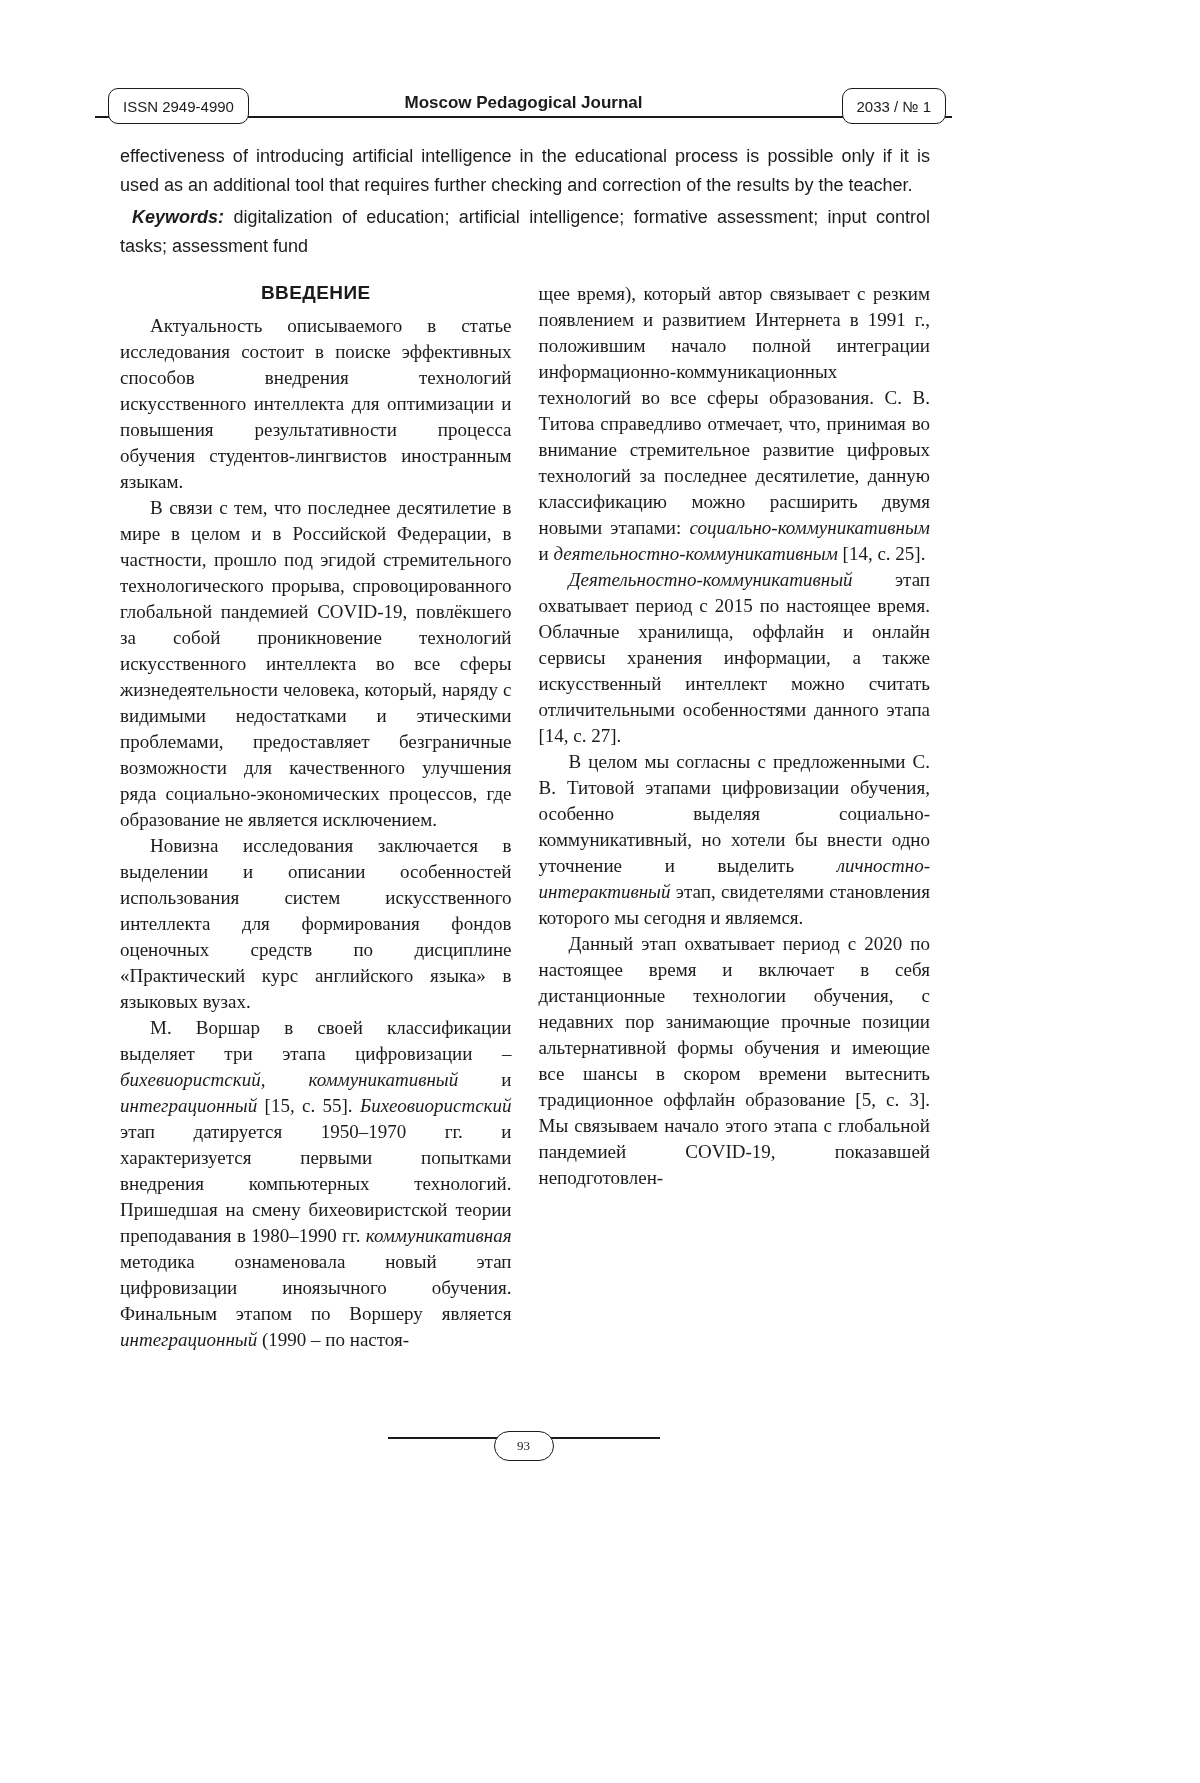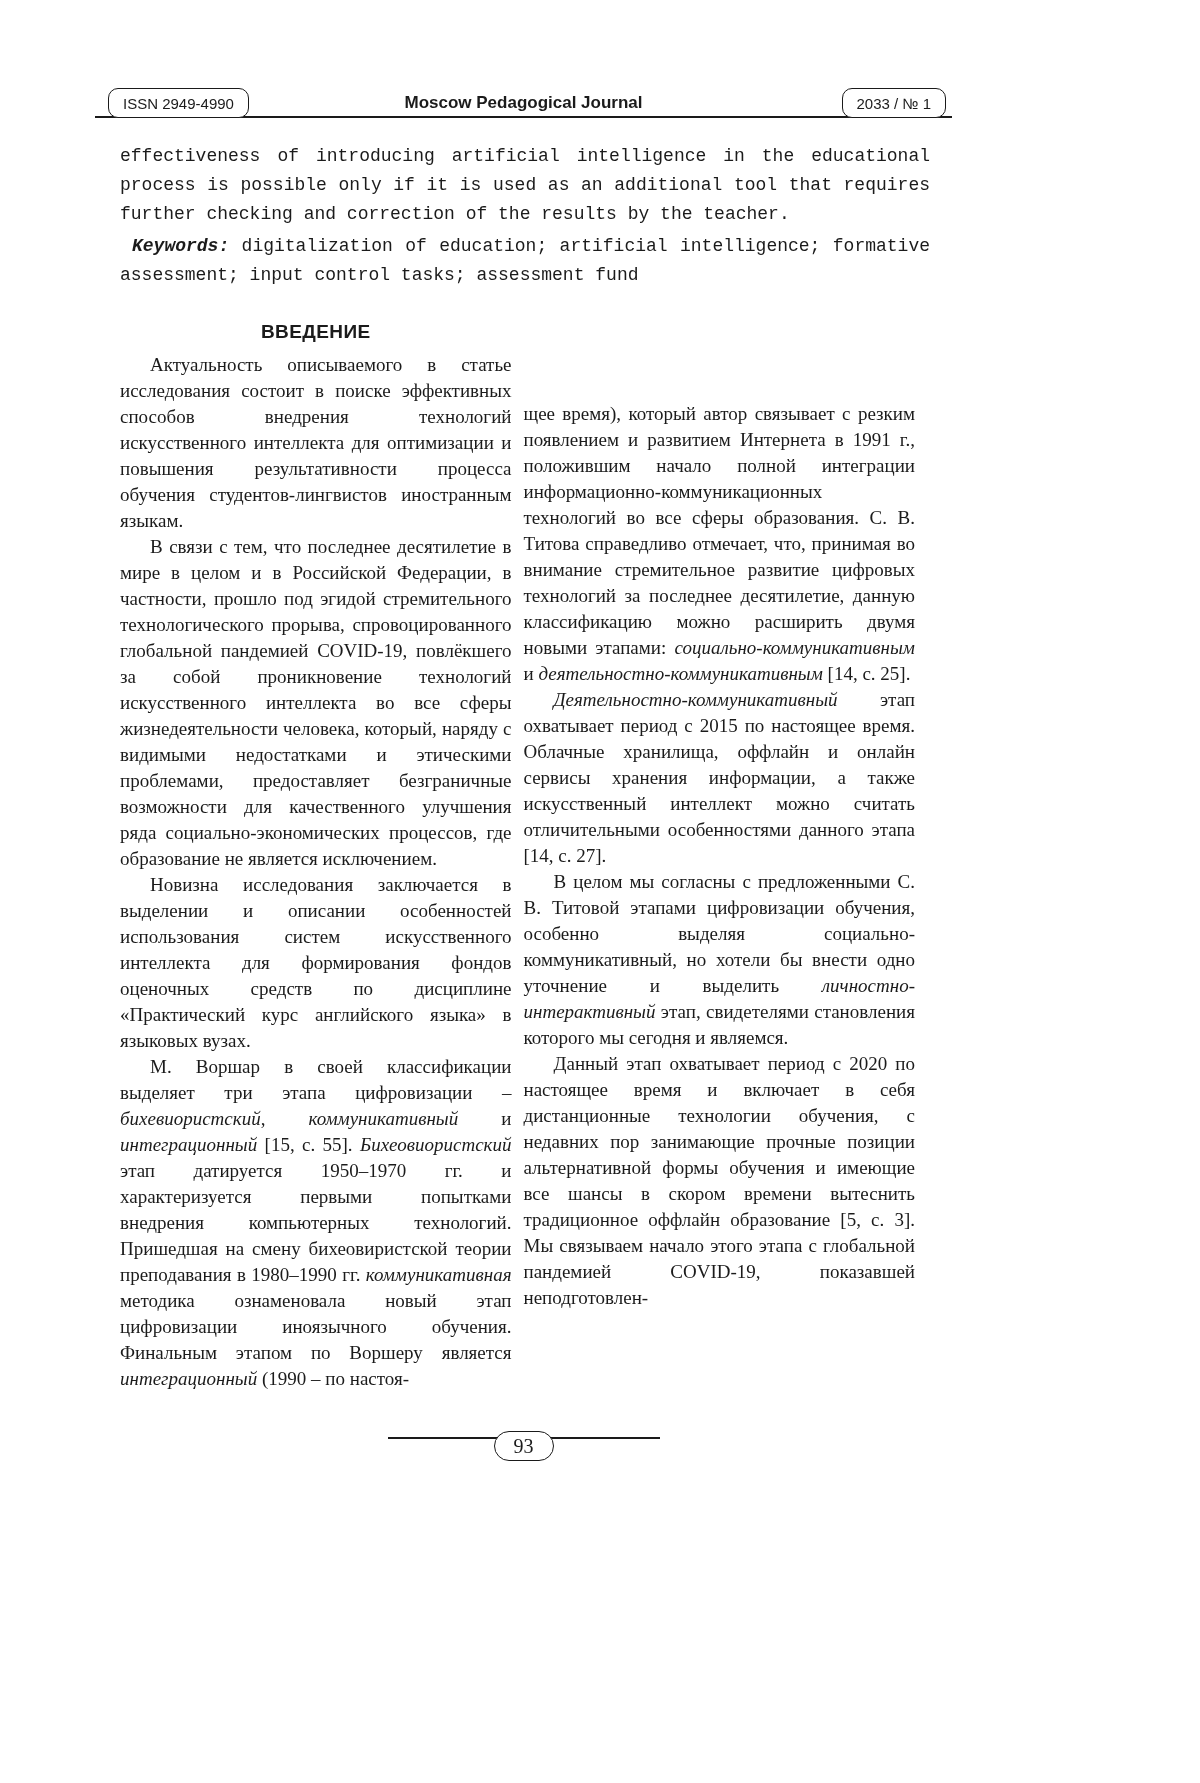--- a/index.html
+++ b/index.html
@@ -10,47 +10,47 @@
     color:#1b1b1b;
   }
   .page { position:absolute; left:95px; top:0; width:857px; height:1783px; }
 
   
   .header-rule {
     position:absolute; left:0; top:116px; width:857px; height:0;
     border-top:2px solid #1a1a1a;
   }
   .tab {
-    position:absolute; top:88px; height:30px; z-index:2;
+    position:absolute; top:88px; height:36px; z-index:2;
     background:#ffffff; border:1.5px solid #1a1a1a; border-radius:10px;
     display:flex; align-items:center; padding:0 14px;
     font-family:"Liberation Sans","DejaVu Sans",sans-serif;
     font-size:15px; white-space:nowrap;
   }
   .issn-tab { left:13px; }
   .issue-tab { right:6px; }
   .journal-title {
     position:absolute; left:0; right:0; top:93px; text-align:center;
     font-family:"Liberation Sans","DejaVu Sans",sans-serif;
     font-weight:700; font-size:17px;
   }
 
   
   .abstract {
     position:absolute; left:25px; top:142px; width:810px;
-    font-family:Liberation Mono, monospace;
+    font-family:Liberation Sans, sans-serif;
     font-size:18px; line-height:29px; text-align:justify;
   }
   .keywords { margin-top:3px; }
   .kw-label { font-weight:700; font-style:italic;margin-left:12px; }
 
   
   .columns {
     position:absolute; left:25px; top:281px; width:810px; height:1150px;
-    display:flex; gap:12px; overflow:hidden;align-items:center;
+    display:flex; gap:27px; overflow:hidden;
   }
   .col {
     width:391.5px; font-size:19px; line-height:26px; text-align:justify;
     hyphens:auto; -webkit-hyphens:auto;
   }
   .section-heading {
     font-family:"Liberation Sans","DejaVu Sans",sans-serif;
     font-weight:700; font-size:19px; line-height:24px;
     text-align:center; letter-spacing:0.4px; margin-bottom:8px;
   }
@@ -61,21 +61,21 @@
   
   .footer-rule {
     position:absolute; left:50%; transform:translateX(-50%);
     top:1437px; width:272px; height:0; border-top:2px solid #1a1a1a; z-index:1;
   }
   .page-number-badge {
     position:absolute; left:50%; transform:translateX(-50%);
     top:1431px; width:60px; height:30px; z-index:2;
     background:#ffffff; border:1.5px solid #1a1a1a; border-radius:15px;
     display:flex; align-items:center; justify-content:center;
-    font-size:20px; font-family:"Liberation Serif","DejaVu Serif",serif;text-align:right;
+    font-size:13px; font-family:"Liberation Serif","DejaVu Serif",serif;text-align:right;
   }
 </style>
 </head>
 <body>
 
 <div class="page">
 
   <div class="header-rule"></div>
   <div class="tab issn-tab">
     <span>ISSN 2949-4990</span>

